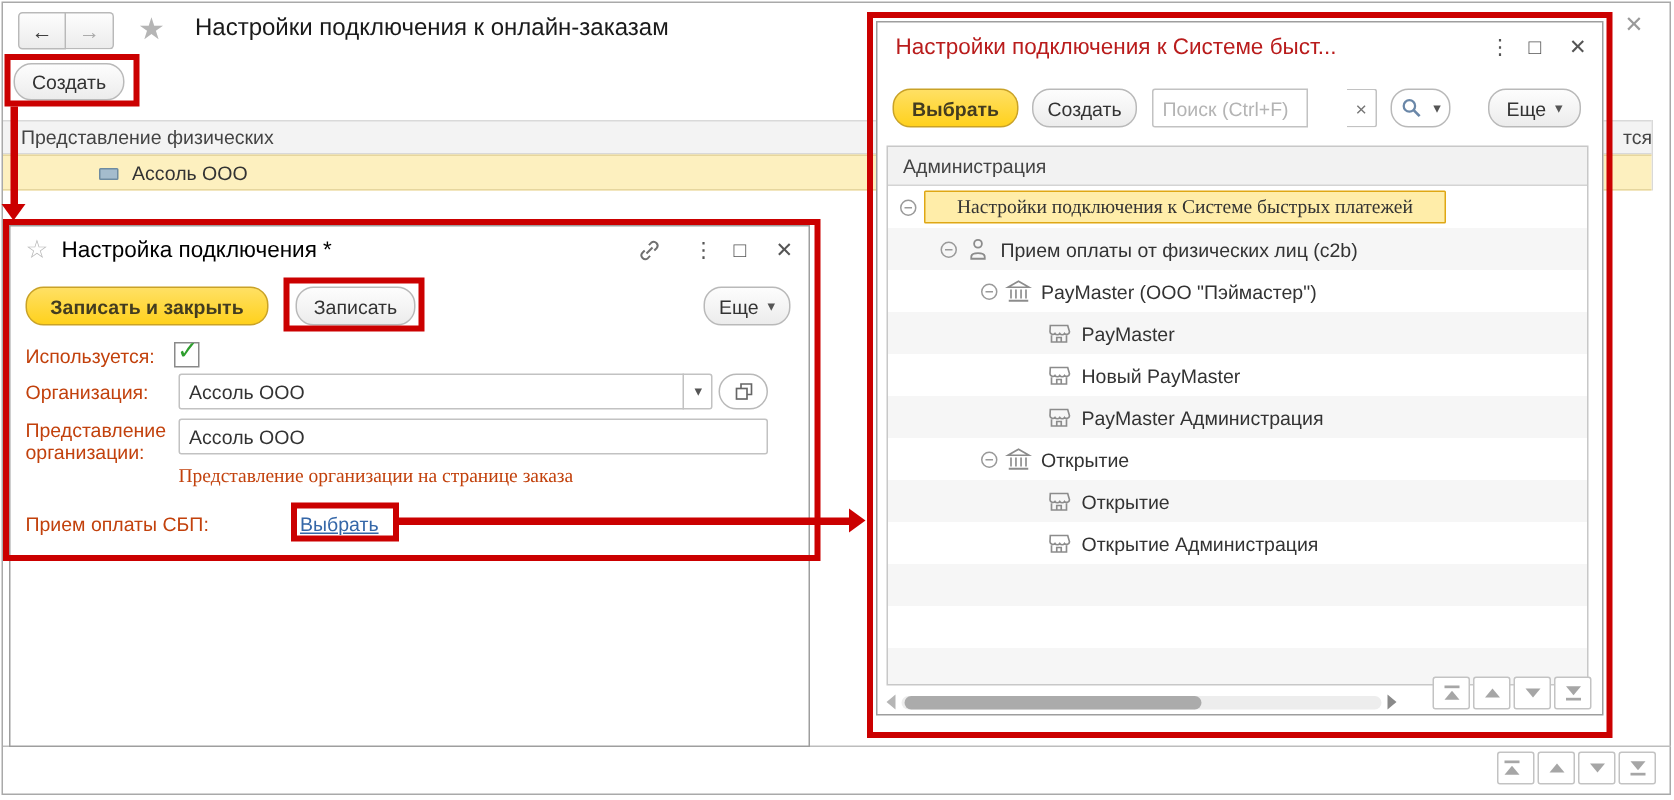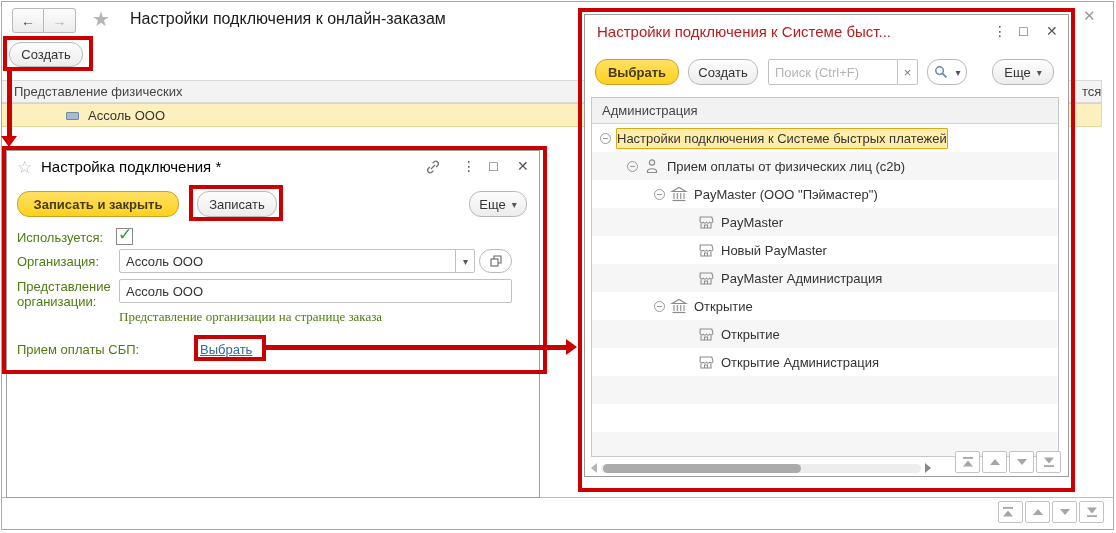--- a/index.html
+++ b/index.html
@@ -45,31 +45,31 @@
   .item-icon{position:absolute;left:64px;top:8px;width:13px;height:8px;background:#a4bccd;border:1px solid #6e8ba1;border-radius:1px;}
   .footer-line{position:absolute;left:2px;top:497px;width:1112px;height:1px;background:#bdbdbd;}
 
   
   .dialog{position:absolute;left:6px;top:150px;width:534px;height:348px;background:#fff;border:1px solid #9e9e9e;}
   .dialog .titlebar{position:absolute;left:0;top:0;width:100%;height:32px;}
   .dlg-star{position:absolute;left:10px;top:6px;color:#b8b8b8;font-size:17px;}
   .dlg-title{position:absolute;left:34px;top:7px;font-size:15px;color:#000000;}
   .hint{color:#86a386;font-family:Liberation Serif, serif;}
   .link{color:#3567a8;text-decoration:underline;}
-  .lbl{position:absolute;color:#4d7c0f;}
+  .lbl{position:absolute;color:#c2410c;}
 
   
   .popup{position:absolute;left:584px;top:14px;width:485px;height:463px;background:#fff;border:1px solid #9e9e9e;z-index:30;}
   .popup-title{position:absolute;left:12px;top:8px;font-size:15px;color:#b91c1c;}
   .list{position:absolute;left:6px;top:82px;width:468px;height:360px;border:1px solid #c8c8c8;overflow:hidden;}
   .list-header{height:26px;background:#f2f2f2;border-bottom:1px solid #d4d4d4;display:flex;align-items:center;padding-left:10px;color:#444;}
   .rows{position:absolute;left:0;top:26px;right:0;bottom:0;
         background:repeating-linear-gradient(#fff 0,#fff 28px,#f6f6f6 28px,#f6f6f6 56px);}
   .trow{height:28px;display:flex;align-items:center;}
-  .trow .sel{background:#ffeda9;border:1px solid #dfa714;padding:2px 0;border-radius:1px;}
+  .trow .sel{background:#ffeda9;border:1px solid #dfa714;padding:2px 21px;border-radius:1px;font-family:Liberation Serif, serif;}
   .ticon{width:18px;height:18px;margin-right:6px;flex:none;}
   .slot{display:inline-block;width:16px;flex:none;}
   .hscroll{position:absolute;left:6px;top:446px;width:340px;height:14px;display:flex;align-items:center;}
   .hs-track{flex:1;height:9px;background:#ededed;border-radius:5px;margin:0 4px;position:relative;}
   .hs-thumb{position:absolute;left:2px;top:0;width:62%;height:9px;background:#ababab;border-radius:5px;}
   .tri{width:0;height:0;}
   .tri.left{border-top:5px solid transparent;border-bottom:5px solid transparent;border-right:6px solid #b5b5b5;}
   .tri.right{border-top:5px solid transparent;border-bottom:5px solid transparent;border-left:6px solid #8a8a8a;}
   .srch-clear{display:flex;align-items:center;justify-content:center;width:20px;color:#777;border:1px solid #c2c2c2;border-left:none;border-radius:0 2px 2px 0;background:#fff;}
 </style>
@@ -222,21 +222,21 @@
     <span class="winctl abs" style="left:408px;top:8px">⋮</span>
     <span class="winctl abs" style="left:434px;top:8px">□</span>
     <span class="winctl abs" style="left:461px;top:8px">✕</span>
 
     <div class="btn btn-yellow abs" style="left:10px;top:44px;width:84px;height:26px;">
       <span>Выбрать</span>
     </div>
     <div class="btn abs" style="left:103px;top:44px;width:70px;height:26px;">
       <span>Создать</span>
     </div>
-    <input class="field" style="left: 183px; top: 44px; width: 130px; height: 26px; border-radius: 2px 0px 0px 2px;" placeholder="Поиск (Ctrl+F)">
+    <input class="field" style="left: 183px; top: 44px; width: 104px; height: 26px; border-radius: 2px 0px 0px 2px;" placeholder="Поиск (Ctrl+F)">
     <div class="srch-clear abs" style="left:313px;top:44px;height:26px;">
         <span>×</span>
       </div>
     <div class="btn abs" style="left:342px;top:44px;width:40px;height:26px;background:#fff;">
       <svg width="16" height="16">
           <use href="#sym-mag"></use>
         </svg>
       <span class="ddarrow">▾</span>
     </div>
     <div class="btn abs" style="left:407px;top:44px;width:62px;height:26px;">

